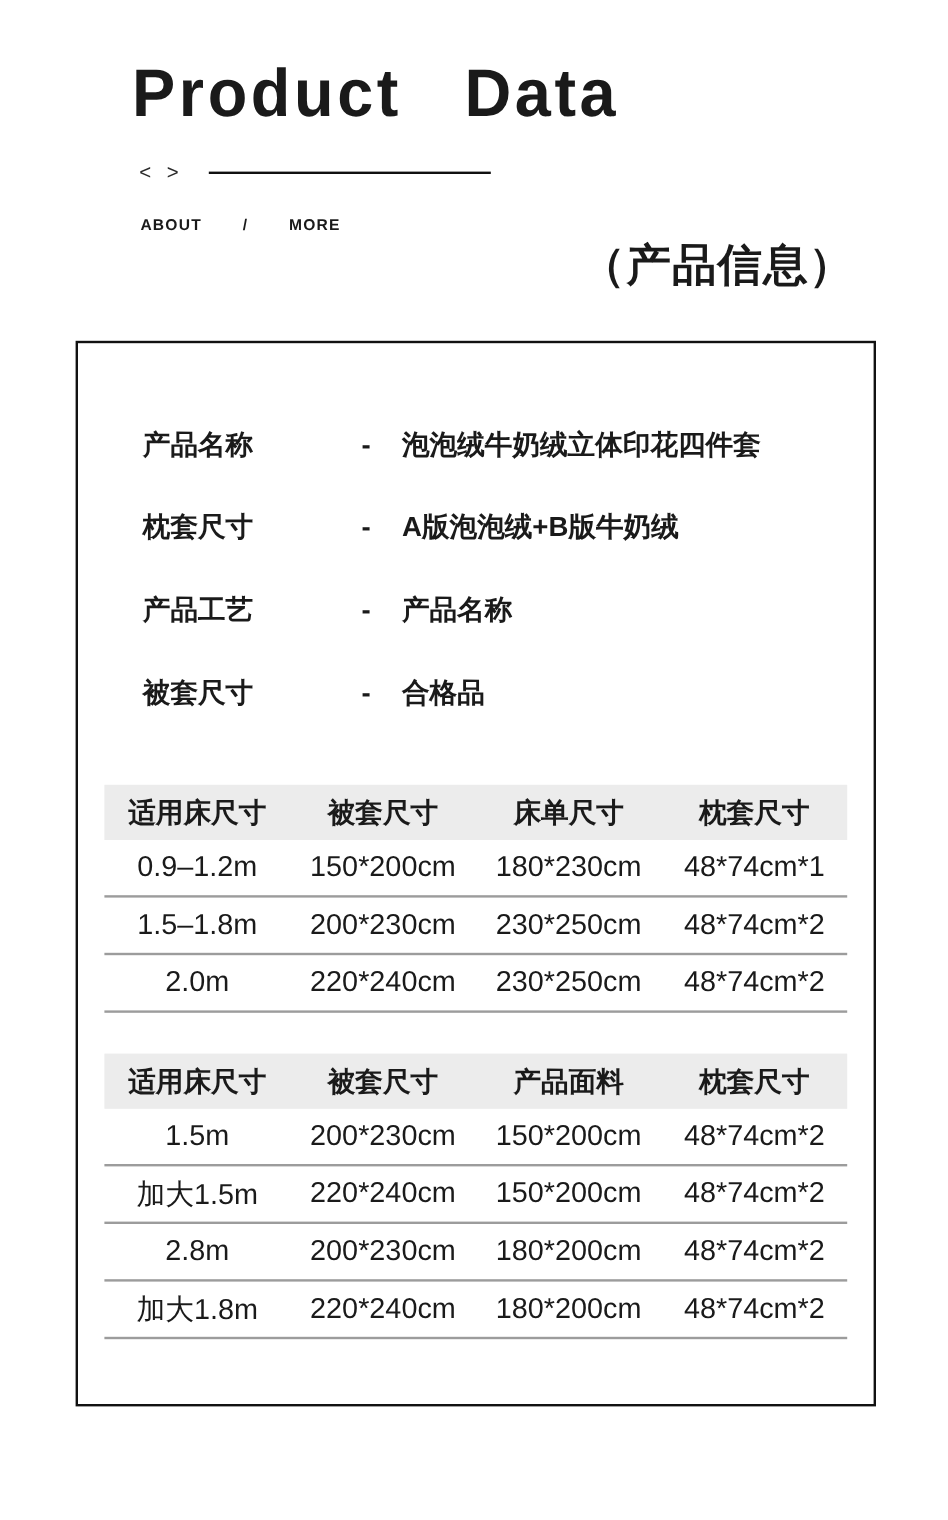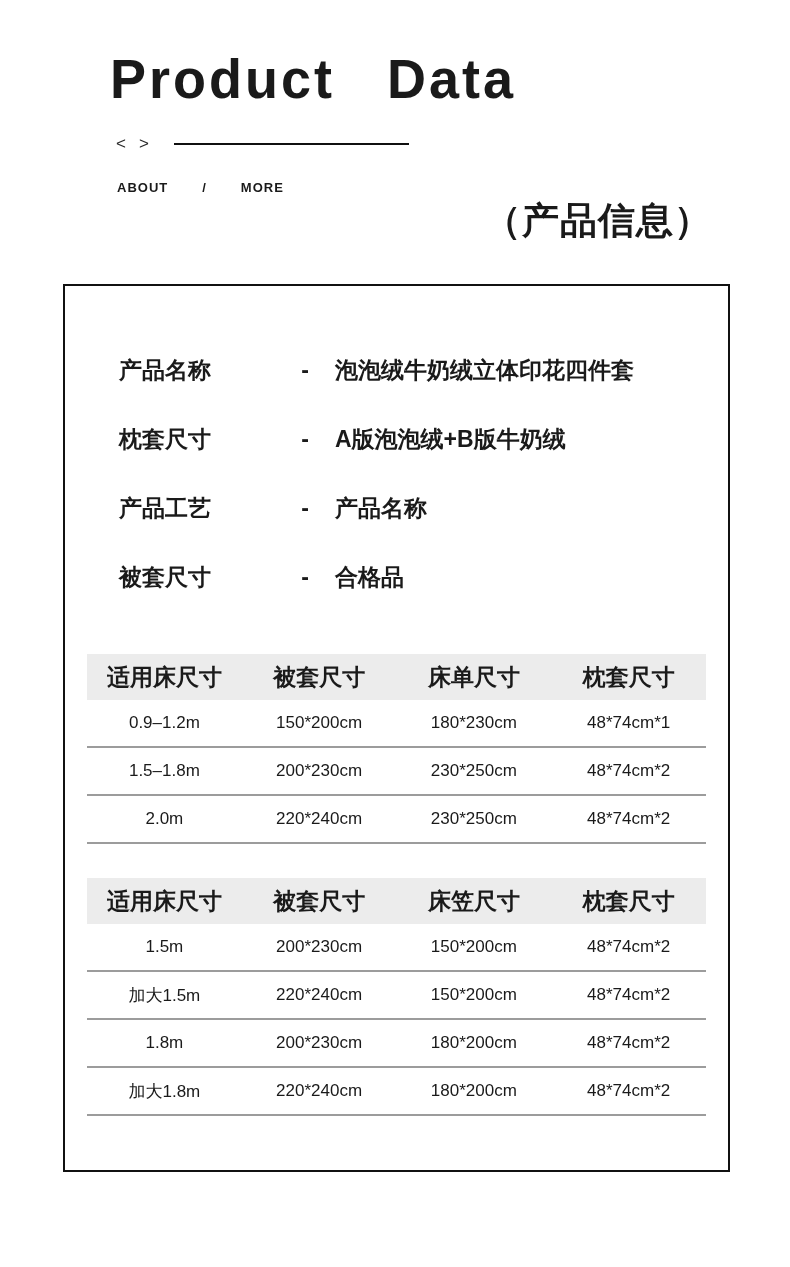--- a/index.html
+++ b/index.html
@@ -64,21 +64,21 @@
   .size-table { margin:0 22px; }
   .size-table.first  { margin-top:42px; }
   .size-table.second { margin-top:34px; }
   .t-header {
     height:46px; display:flex; align-items:center;
     background:#ececec; font-weight:700; font-size:23px;
   }
   .t-row {
     height:48px; display:flex; align-items:center;
     border-bottom:2px solid #9c9c9c;
-    font-size:17px; font-weight:500;
+    font-size:24px; font-weight:500;
   }
   .t-cell { flex:1; text-align:center; white-space:nowrap; }
 </style>
 </head>
 <body>
 
 <div class="page">
 
   <h1 class="title">Product Data</h1>
 
@@ -145,37 +145,37 @@
         <span class="t-cell">220*240cm</span>
         <span class="t-cell">230*250cm</span>
         <span class="t-cell">48*74cm*2</span>
       </div>
     </div>
 
     <div class="size-table second">
       <div class="t-header">
         <span class="t-cell">适用床尺寸</span>
         <span class="t-cell">被套尺寸</span>
-        <span class="t-cell">床笠尺寸</span>
+        <span class="t-cell">产品面料</span>
         <span class="t-cell">枕套尺寸</span>
       </div>
       <div class="t-row">
         <span class="t-cell">1.5m</span>
         <span class="t-cell">200*230cm</span>
         <span class="t-cell">150*200cm</span>
         <span class="t-cell">48*74cm*2</span>
       </div>
       <div class="t-row">
         <span class="t-cell">加大1.5m</span>
         <span class="t-cell">220*240cm</span>
         <span class="t-cell">150*200cm</span>
         <span class="t-cell">48*74cm*2</span>
       </div>
       <div class="t-row">
-        <span class="t-cell">1.8m</span>
+        <span class="t-cell">2.8m</span>
         <span class="t-cell">200*230cm</span>
         <span class="t-cell">180*200cm</span>
         <span class="t-cell">48*74cm*2</span>
       </div>
       <div class="t-row">
         <span class="t-cell">加大1.8m</span>
         <span class="t-cell">220*240cm</span>
         <span class="t-cell">180*200cm</span>
         <span class="t-cell">48*74cm*2</span>
       </div>

